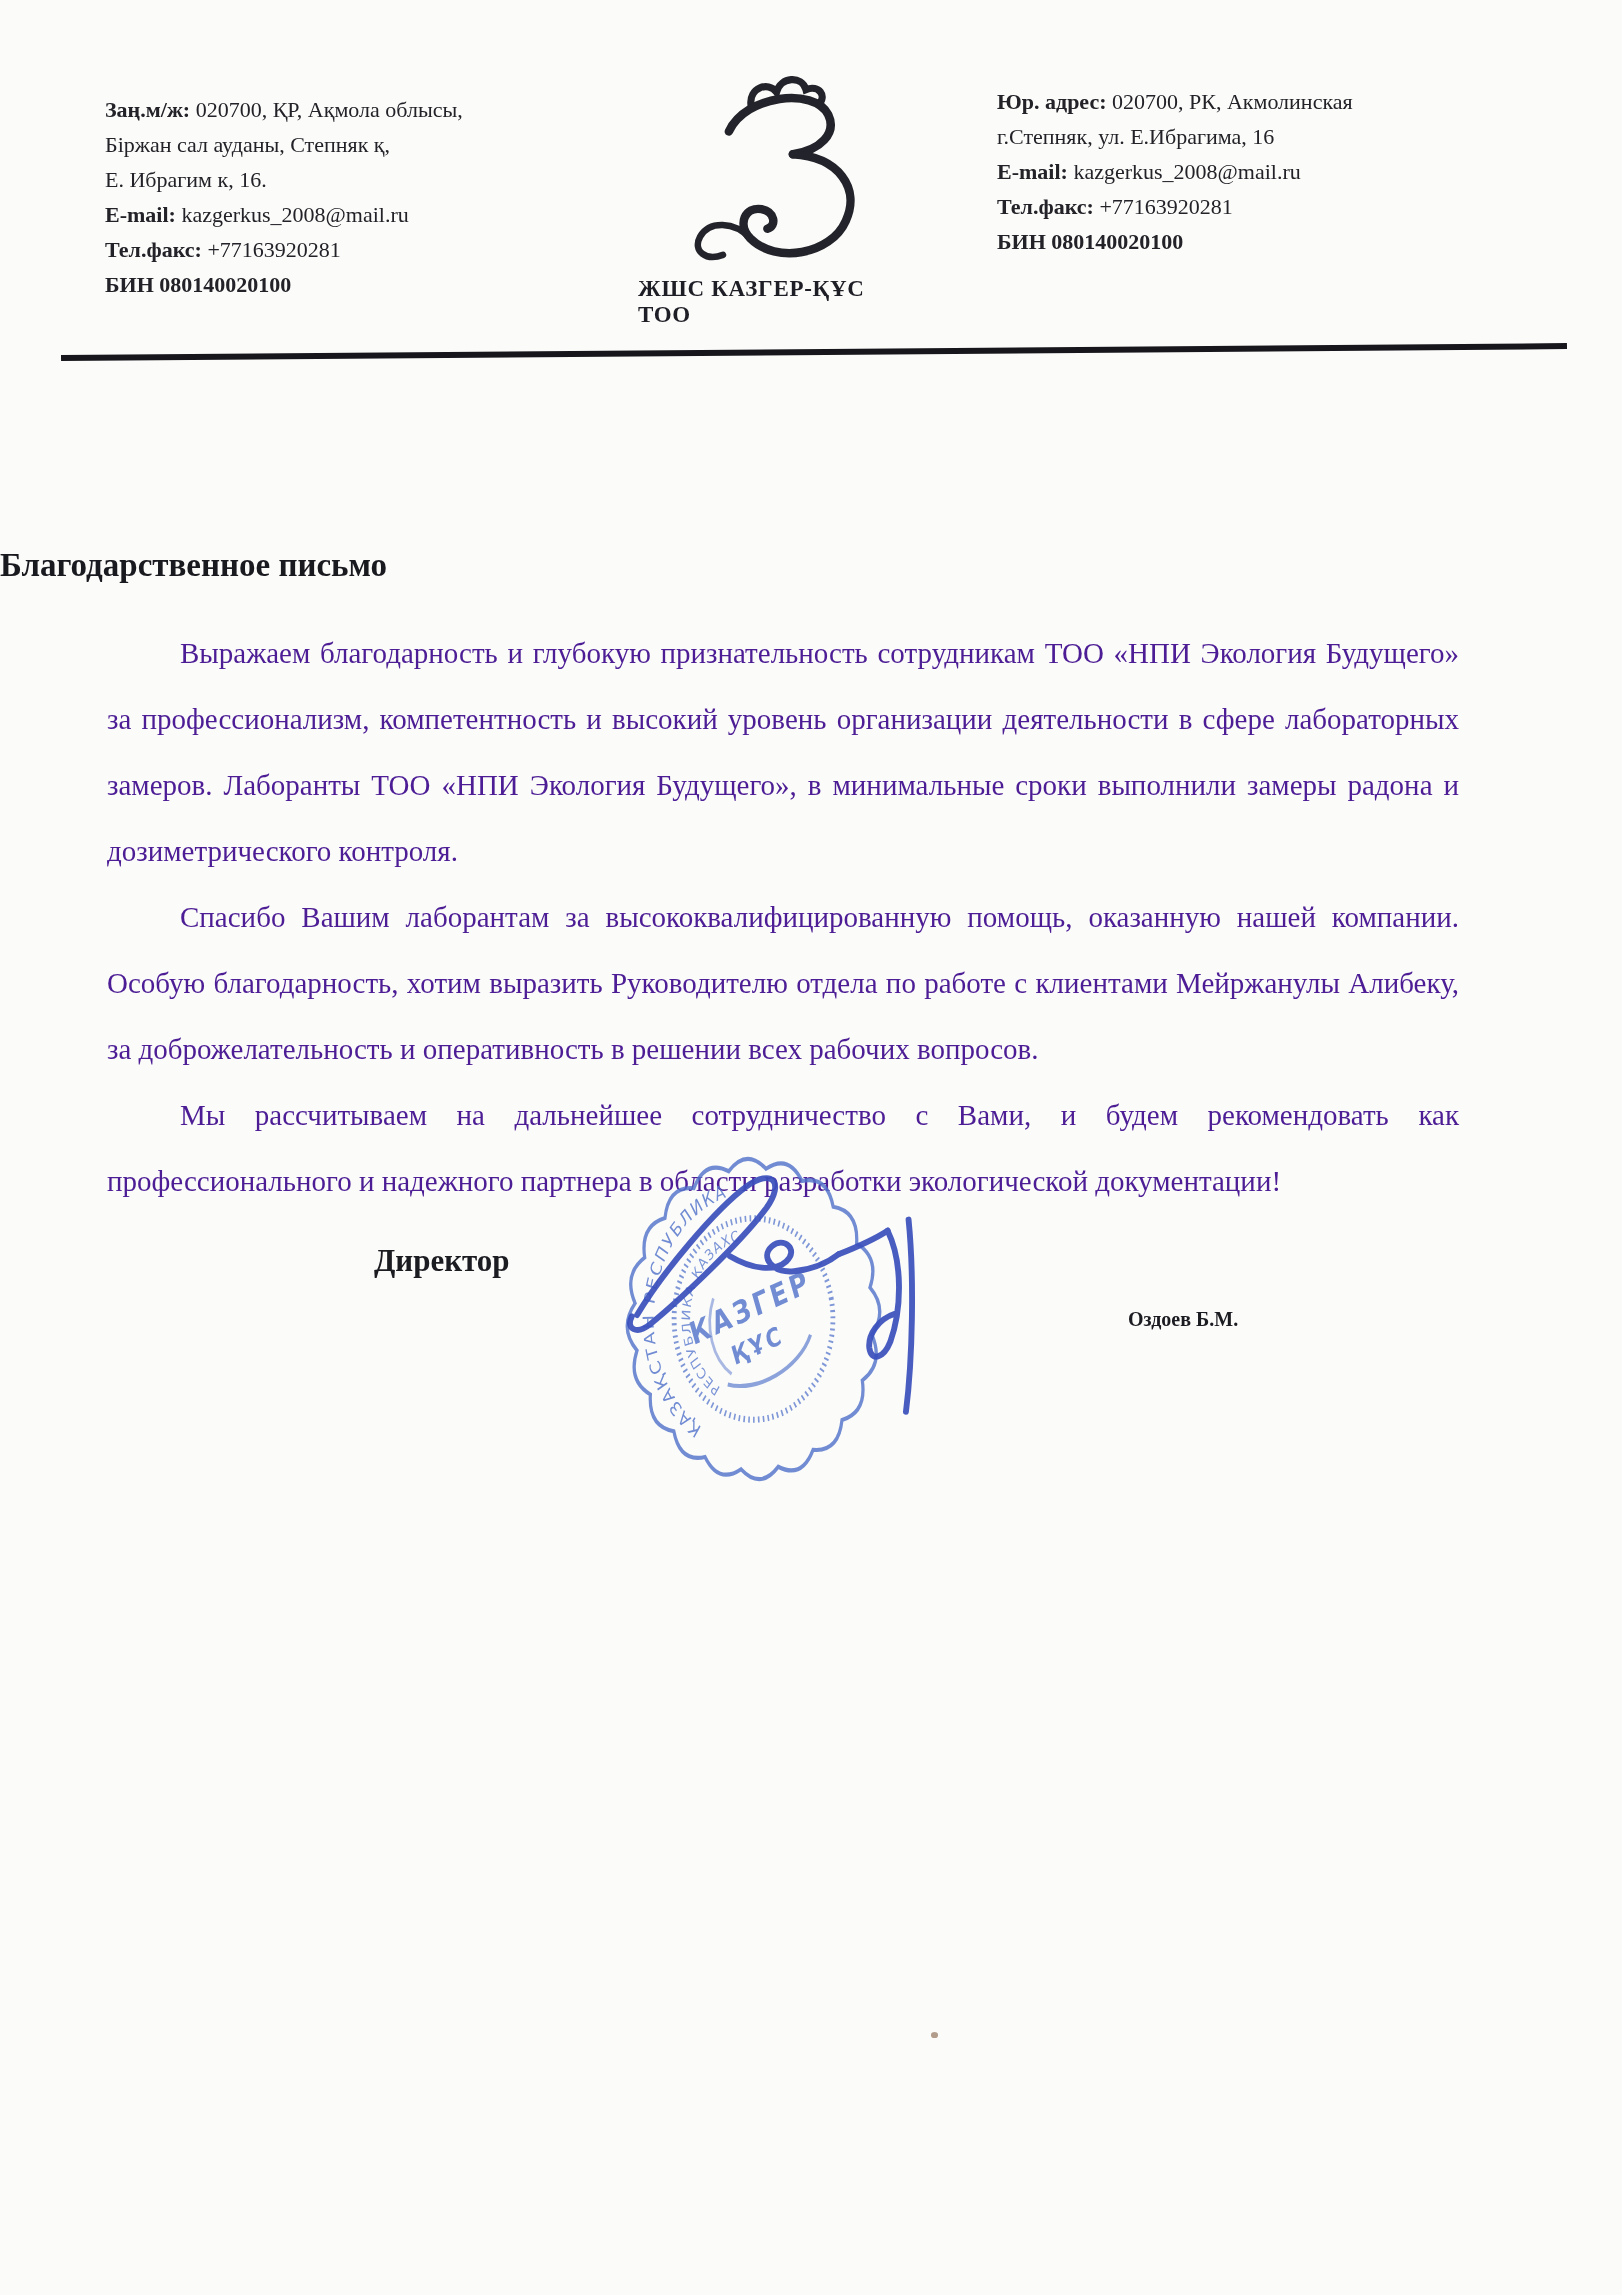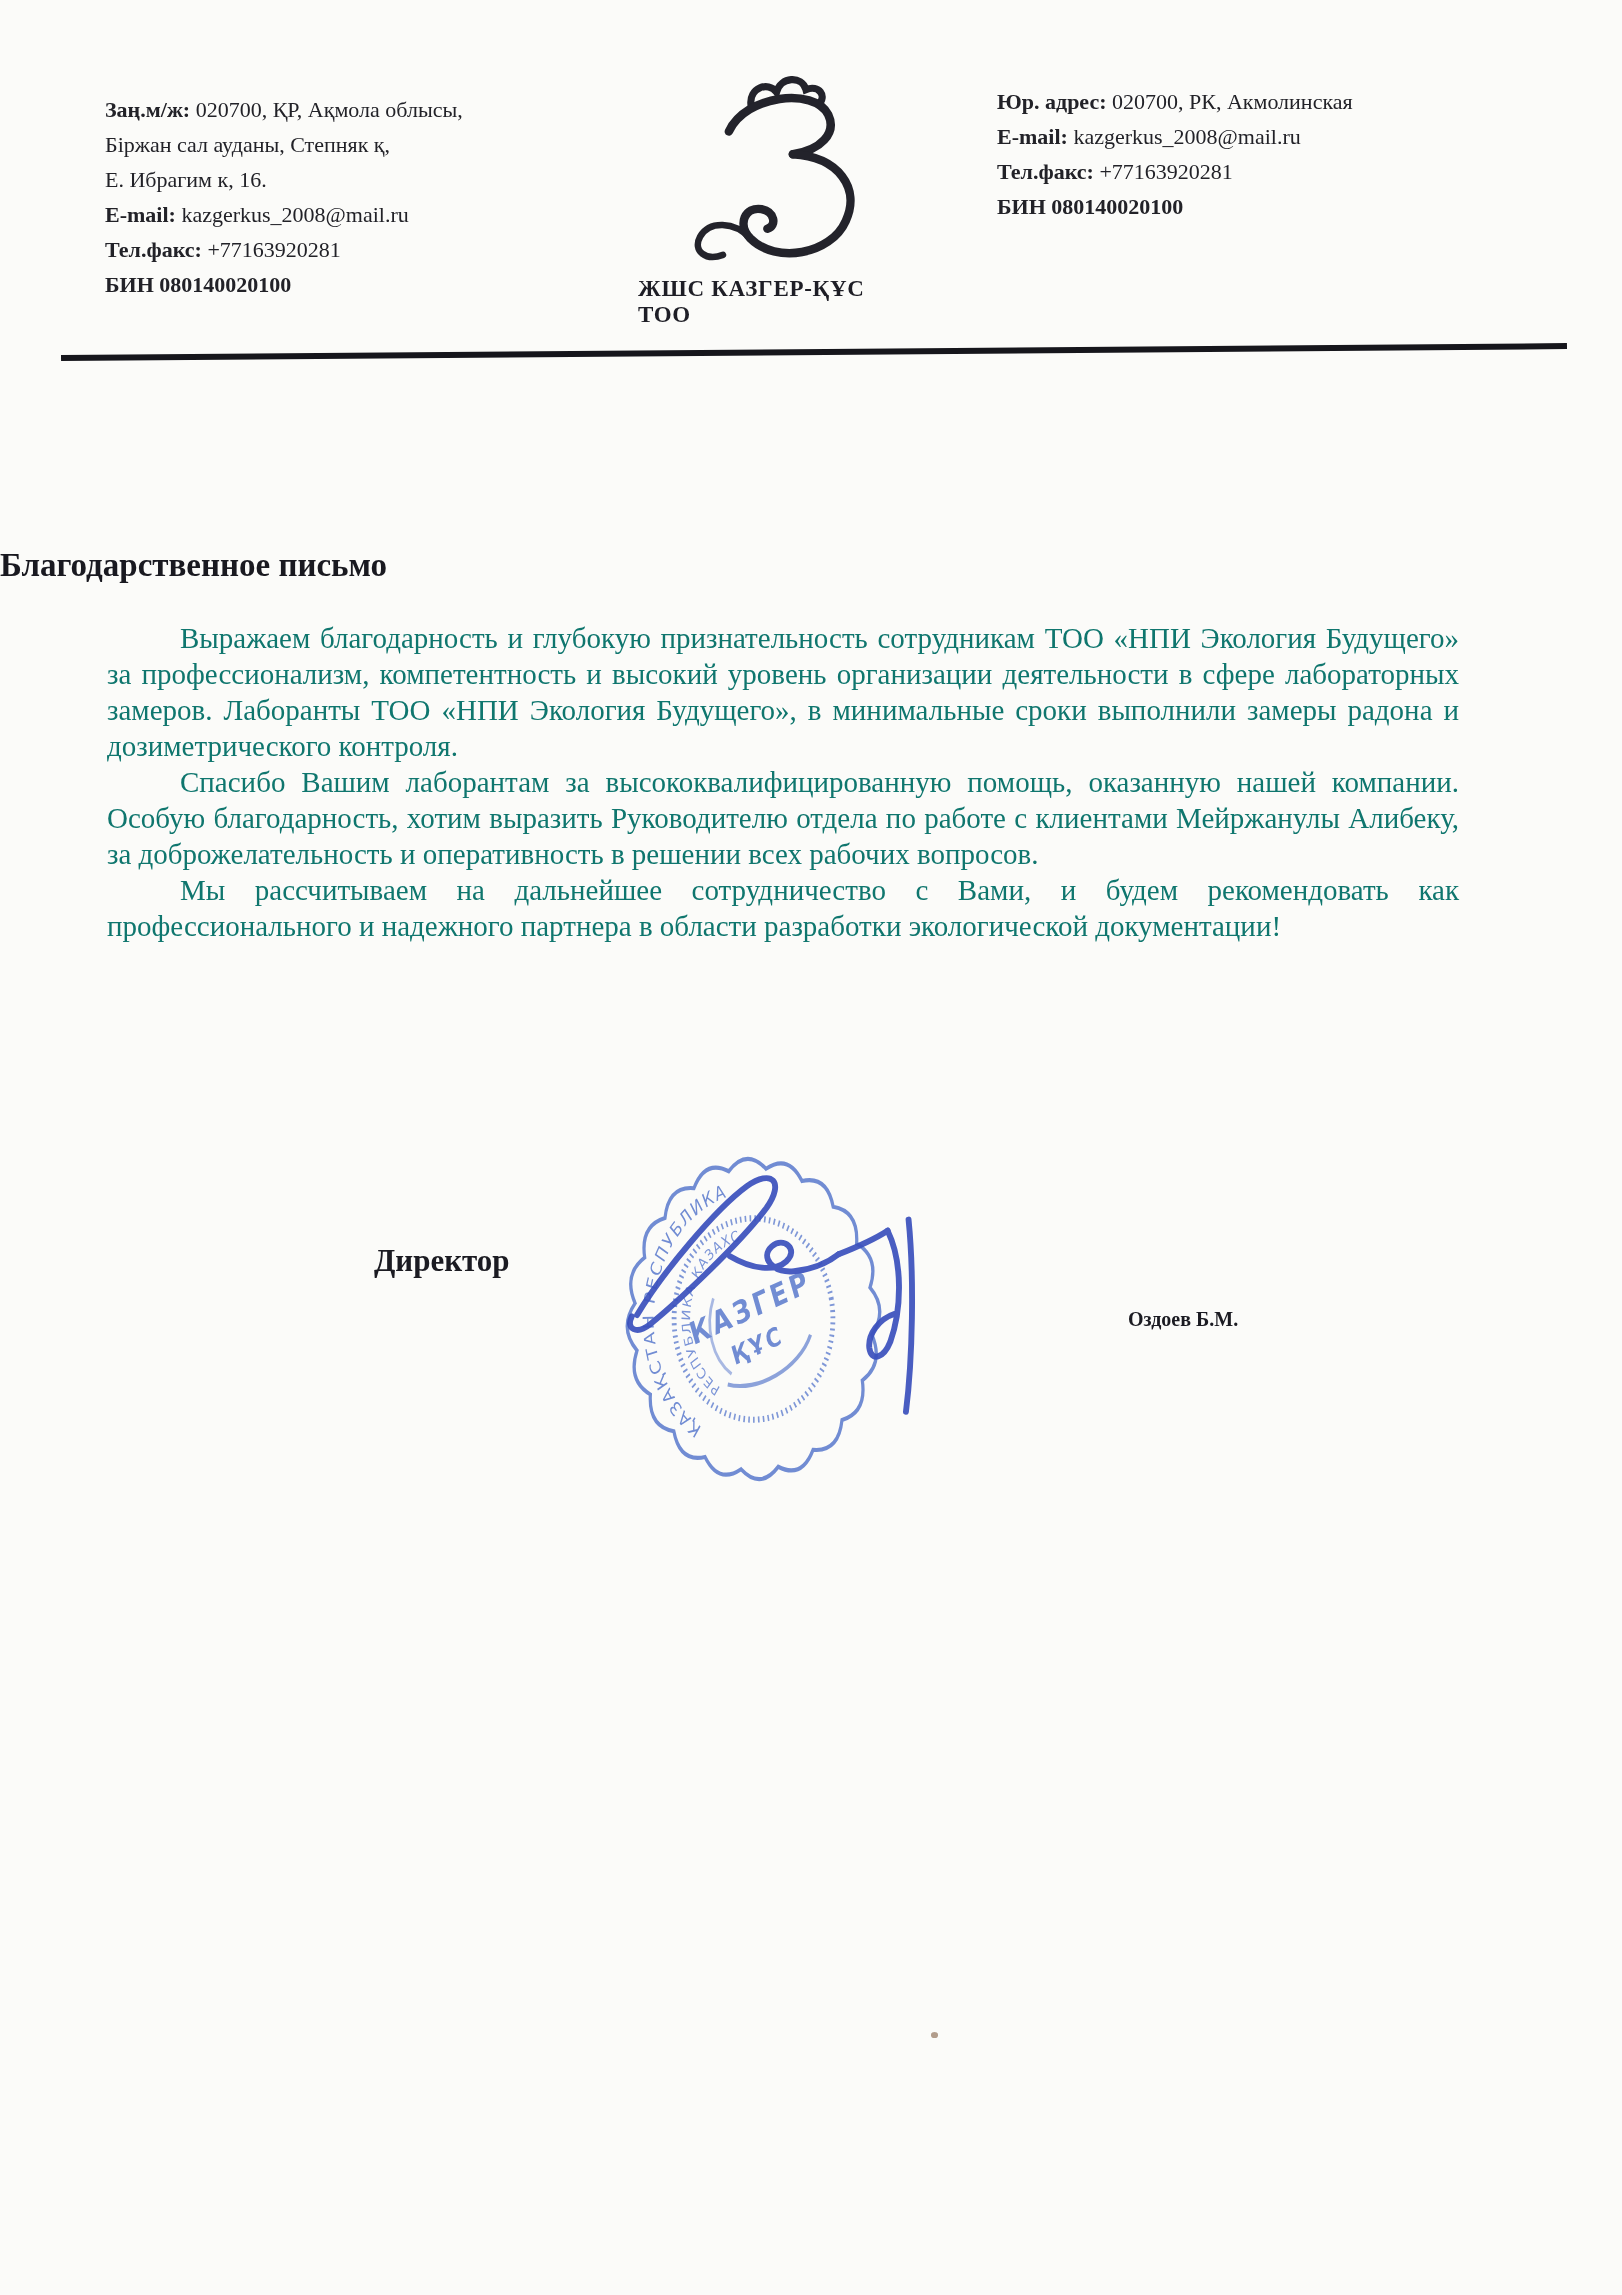--- a/index.html
+++ b/index.html
@@ -12,21 +12,21 @@
   .hblock{position:absolute;font-size:22px;line-height:35px;color:#222228;}
   .hblock .hline b{font-weight:bold;}
   .hleft{left:105px;top:92px;width:523px;}
   .hright{left:997px;top:84px;width:536px;}
   .logo{position:absolute;left:638px;top:60px;width:281px;text-align:left;}
   .logo svg{display:block;margin:0 auto;}
   .logo-caption{font-weight:bold;font-size:23px;letter-spacing:0.7px;margin-top:0;color:#1e1e26;}
   .divider{position:absolute;left:61px;top:349px;width:1506px;height:5.9px;background:#16161c;transform:rotate(-0.45deg);}
   
   .title{position:absolute;left:0;top:547px;width:1622px;font-size:33px;font-weight:bold;color:#191920;}
-  .body-text{position:absolute;left:107px;top:620px;width:1352px;font-size:29px;line-height:36px;text-align:justify;color:#0f766e;}
+  .body-text{position:absolute;left:107px;top:620px;width:1352px;font-size:29px;line-height:66px;text-align:justify;color:#4c1d95;}
   .body-text p{margin:0;text-indent:73px;}
   
   .sig-role{position:absolute;left:374px;top:1243px;font-size:31px;font-weight:bold;color:#1b1b22;}
   .sig-name{position:absolute;left:1112px;top:1308px;font-size:20px;font-weight:bold;color:#1b1b22;margin-left:16px;}
   
   .stamp-wrap{position:absolute;left:567px;top:1126px;width:373px;height:386px;}
   .stamp-wrap svg{overflow:visible;}
   .stamp-wrap text{font-family:"DejaVu Sans",sans-serif;}
   .speck{position:absolute;left:931px;top:2032px;width:7.2px;height:5.9px;background:#8a6a52;border-radius:50%;opacity:.65;}
 </style>
@@ -55,20 +55,21 @@
         <path d="M182,139 C252,143 286,191 263,241 C240,293 156,307 117,268 C96,246 109,219 134,223 C154,227 158,248 143,253" stroke-width="13"></path>
 
         <path d="M117,268 C92,241 54,241 40,265 C28,287 49,303 75,293" stroke-width="10"></path>
       </g>
     </svg>
     <div class="logo-caption">ЖШС КАЗГЕР-ҚҰС ТОО</div>
   </div>
 
   <div class="hblock hright">
     <div class="hline"><b>Юр. адрес:</b><span> 020700, РК,  Акмолинская</span></div>
+    <div class="hline"><b></b><span>г.Степняк, ул. Е.Ибрагима, 16</span></div>
     <div class="hline"><b>E-mail:</b><span> kazgerkus_2008@mail.ru</span></div>
     <div class="hline"><b>Тел.факс:</b><span> +77163920281</span></div>
     <div class="hline"><b>БИН 080140020100</b><span></span></div>
   </div>
 
   <div class="divider"></div>
 
   <div class="title">Благодарственное письмо</div>
 
   <div class="body-text">

